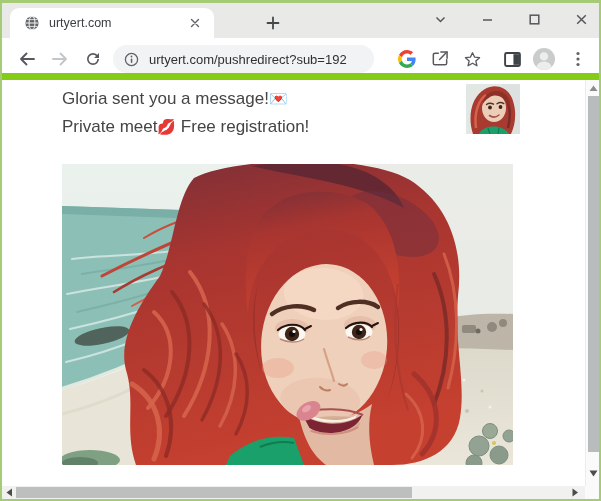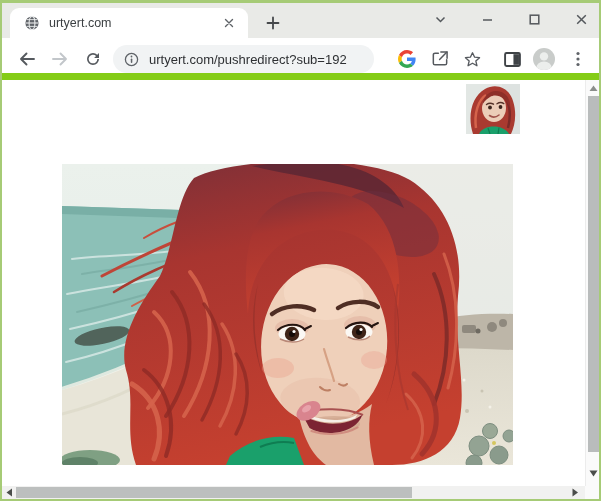--- a/index.html
+++ b/index.html
@@ -8,21 +8,21 @@
     position:relative;width:601px;height:501px;
     background:#a6cb76;
     padding:3px 2px 2px 2px;
     font-family:"Liberation Sans","DejaVu Sans",sans-serif;
     overflow:hidden;
   }
   .inner{position:relative;width:597px;height:496px;background:#fff;}
   
   .tabstrip{position:relative;width:597px;height:35px;background:#e9eae7;}
   .tab{
-    position:absolute;left:8px;top:5px;width:238px;height:30px;
+    position:absolute;left:8px;top:5px;width:204px;height:30px;
     background:#fff;border-radius:9px 9px 0 0;
     display:flex;align-items:center;padding:0 10px 0 14px;cursor:default;
   }
   .tab-favicon{width:16px;height:16px;flex:0 0 16px;}
   .tab-title{flex:1;margin-left:9px;font-size:12.5px;color:#3c4043;white-space:nowrap;overflow:hidden;}
   .tab-close{width:18px;height:18px;display:flex;align-items:center;justify-content:center;border-radius:50%;}
   .newtab-btn{position:absolute;left:258px;top:7px;width:26px;height:26px;border-radius:50%;
     display:flex;align-items:center;justify-content:center;}
   .win-controls{position:absolute;right:9px;top:0;height:32px;display:flex;align-items:center;gap:30px;}
   .win-btn{width:17px;height:17px;display:flex;align-items:center;justify-content:center;}
@@ -182,20 +182,24 @@
           <circle cx="9" cy="3.5" r="1.6" fill="#5f6368"></circle>
           <circle cx="9" cy="9" r="1.6" fill="#5f6368"></circle>
           <circle cx="9" cy="14.5" r="1.6" fill="#5f6368"></circle>
         </svg>
       </span>
     </div>
 
     <div class="viewport">
       <div class="page">
 
+        <div class="headline">
+          <div><span>Gloria sent you a message!</span><span class="emoji">💌</span></div>
+          <div><span>Private meet</span><span class="emoji">💋</span><span> Free registration!</span></div>
+        </div>
 
         <div class="thumb">
           <svg width="54" height="50" viewBox="0 0 54 50">
             <rect width="54" height="50" fill="#e2e7e4"></rect>
             <rect x="36" y="0" width="18" height="50" fill="#dde2e0"></rect>
             <path d="M7 50 C1 32 6 12 19 5 C31 -2 44 5 47 17 C51 29 49 42 45 50 Z" fill="#a93a30"></path>
             <path d="M10 44 C8 30 12 16 20 11" fill="none" stroke="#d5634b" stroke-width="2.5"></path>
             <path d="M42 44 C45 32 44 20 38 12" fill="none" stroke="#7c2a28" stroke-width="2.5"></path>
             <ellipse cx="28" cy="24" rx="12" ry="14" fill="#eccdb8"></ellipse>
             <path d="M16 22 C17 11 25 6 31 7 C40 8 45 15 44 24 C40 13 30 9 24 13 C19 16 17 19 16 22 Z" fill="#8e2f28"></path>

